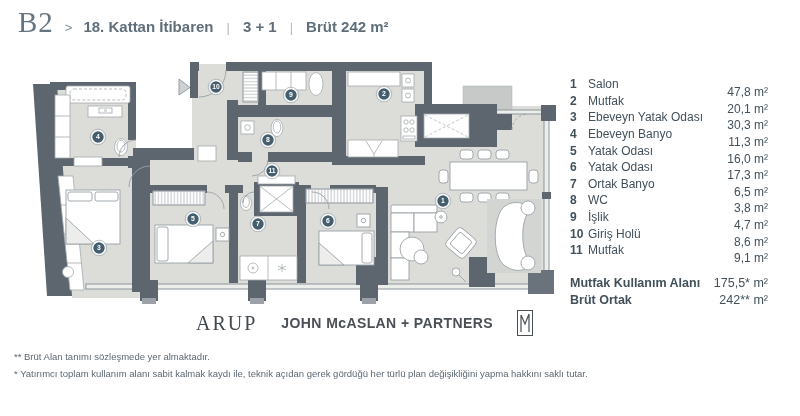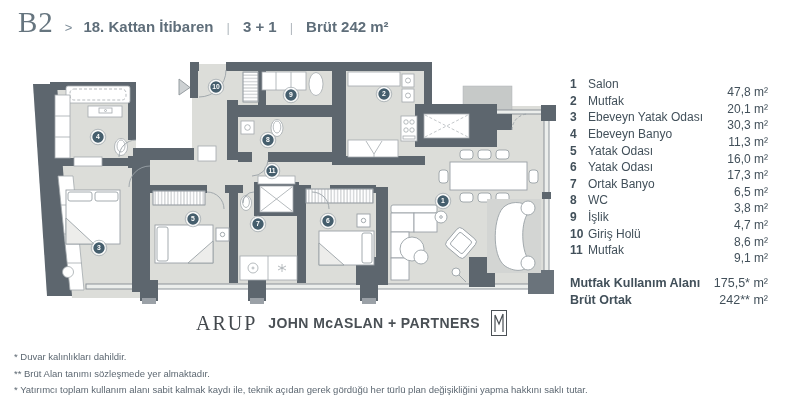--- a/index.html
+++ b/index.html
@@ -15,21 +15,21 @@
   .roomlist{position:absolute;left:570px;top:76px;width:198px;}
   .roomlist .row{display:flex;align-items:center;height:16.6px;font-size:12px;color:#42505a;}
   .roomlist .no{width:18px;font-weight:bold;}
   .roomlist .nm{flex:1;}
   .roomlist .ar{text-align:right;white-space:nowrap;margin-top:16px;}
   .totals{position:absolute;left:570px;top:274px;width:198px;}
   .totals .row{display:flex;align-items:center;height:17px;font-size:12.5px;}
   .totals .lb{flex:1;font-weight:bold;}
   .totals .vl{text-align:left;white-space:nowrap;}
   
-  .logos{position:absolute;left:196px;top:310px;display:flex;align-items:center;gap:11px;}
+  .logos{position:absolute;left:196px;top:310px;display:flex;align-items:center;gap:24px;}
   .logos .arup{font-family:"Liberation Serif",serif;font-size:20px;letter-spacing:2px;color:#43484d;}
   .logos .jmp{font-size:14px;font-weight:bold;letter-spacing:0.4px;color:#4a5055;}
   .notes{position:absolute;left:14px;top:349px;font-size:9.5px;line-height:16.5px;color:#5d6872;}
   .plan-svg{position:absolute;left:0;top:0;}
 </style>
 </head>
 <body>
 
 <div class="page">
 
@@ -372,18 +372,17 @@
   <div class="logos">
     <span class="arup">ARUP</span>
     <span class="jmp">JOHN McASLAN + PARTNERS</span>
     <svg width="16" height="26" viewBox="0 0 16 26">
       <rect x="0.5" y="0.5" width="15" height="25" fill="#fff" stroke="#4a5055"></rect>
       <path d="M4,22 V5 M4,5 L8,14 L12,4 M12,4 V22" stroke="#4a5055" fill="none" stroke-width="1.2"></path>
     </svg>
   </div>
 
   <div class="notes">
-      <div>* Duvar kalınlıkları dahildir.</div>
       <div>** Brüt Alan tanımı sözleşmede yer almaktadır.</div>
       <div>* Yatırımcı toplam kullanım alanı sabit kalmak kaydı ile, teknik açıdan gerek gördüğü her türlü plan değişikliğini yapma hakkını saklı tutar.</div>
     </div>
 
 </div>
 
 </body></html>

